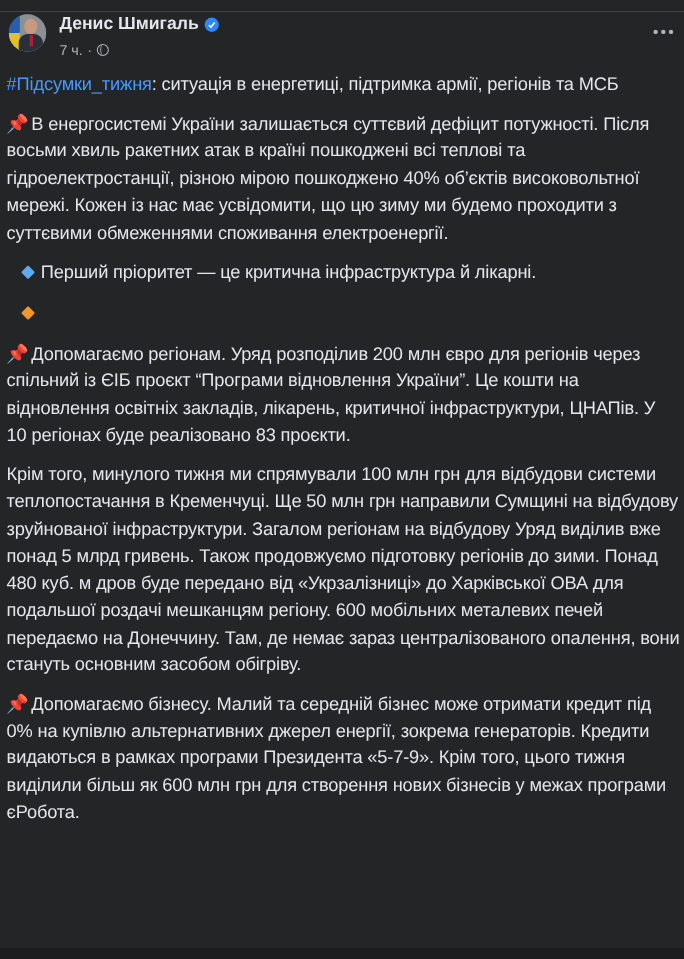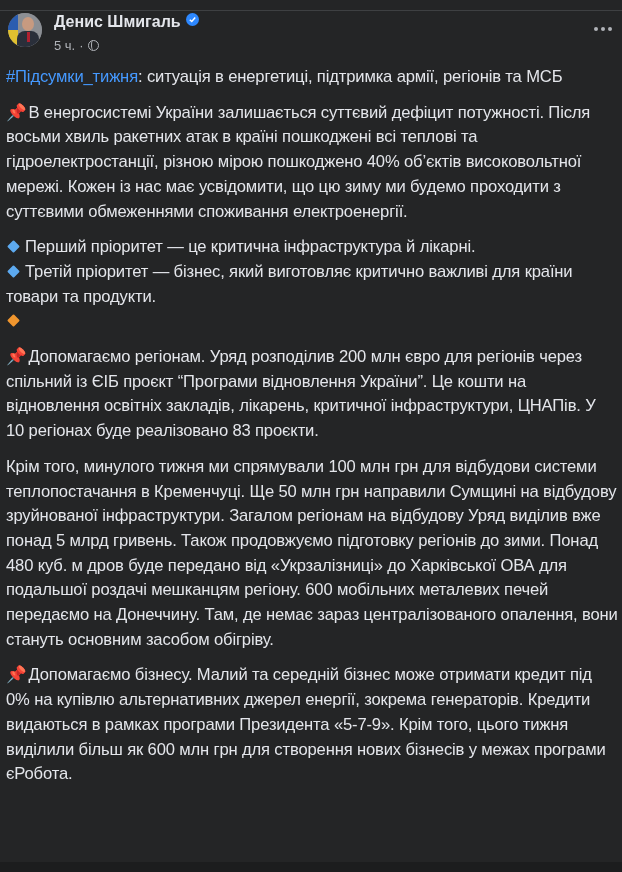--- a/index.html
+++ b/index.html
@@ -14,37 +14,37 @@
   .avatar {
     position:absolute; left:0; top:0; width:34px; height:34px; border-radius:50%;
     overflow:hidden; background:#6b6e73;
   }
   .avatar .flag-b { position:absolute; left:0; top:0; width:10px; height:17px; background:#2a5db0; }
   .avatar .flag-y { position:absolute; left:0; top:17px; width:10px; height:17px; background:#e0c030; }
   .avatar .bgw { position:absolute; left:8px; top:0; width:26px; height:34px; background:#8c8f94; }
   .avatar .head { position:absolute; left:14px; top:4px; width:12px; height:14px; border-radius:50%; background:#c79a80; }
   .avatar .suit { position:absolute; left:9px; top:18px; width:22px; height:18px; border-radius:8px 8px 0 0; background:#2a2f3a; }
   .avatar .tie { position:absolute; left:19px; top:19px; width:3px; height:10px; background:#b02030; }
-  .name-row { position:absolute; left:46px; top:0; display:flex; gap:5px; }
+  .name-row { position:absolute; left:46px; top:0; display:flex; align-items:center; gap:5px; }
   .name { font-weight:bold; font-size:16px; color:#e4e6eb; }
   .verified { width:13px; height:13px; border-radius:50%; background:#2d88ff; display:inline-flex; align-items:center; justify-content:center; }
   .meta-row { position:absolute; left:46px; top:25px; display:flex; align-items:center; gap:4px; font-size:13px; color:#b0b3b8; }
   .globe { width:11px; height:11px; border-radius:50%; border:1.5px solid #b0b3b8; box-sizing:border-box; position:relative; }
   .globe::after { content:""; position:absolute; left:2px; top:-1px; width:4px; height:10px; border-left:1.5px solid #b0b3b8; border-radius:50%; }
   .more { position:absolute; right:2px; top:14px; display:flex; gap:3px; cursor:pointer; }
   .more span { width:4px; height:4px; border-radius:50%; background:#b0b3b8; display:block; }
   .content { position:absolute; left:6px; top:65px; width:612px; font-size:16.6px; line-height:24.7px; letter-spacing:-0.15px; }
   .content p { margin:0 0 11px 0; }
   .hashtag { color:#4599ff; text-decoration:none; cursor:pointer; }
   .pin { display:inline-block; width:18px; }
   .dia { display:inline-block; width:9px; height:9px; transform:rotate(45deg); margin:0 7px 1px 3px; border-radius:1px; }
   .dia.blue { background:#5daaf0; }
   .dia.orange { background:#f0962e; }
   .bottombar { position:absolute; left:0; top:862px; width:622px; height:10px; background:#1c1d1e; }
-  .lines p { margin:0; }
+  .lines p { margin:12px; }
 </style>
 </head>
 <body>
 
 <div class="topline"></div>
 
 <div class="header">
   <div class="avatar">
     <div class="bgw"></div>
       <div class="flag-b"></div>
@@ -55,40 +55,39 @@
   </div>
   <div class="name-row">
     <span class="name">Денис Шмигаль</span>
     <span class="verified">
       <svg width="9" height="9" viewBox="0 0 10 10">
           <path d="M2 5.2 L4.2 7.3 L8 2.8" stroke="#fff" stroke-width="1.6" fill="none"></path>
         </svg>
     </span>
   </div>
   <div class="meta-row">
-    <span>5 ч.</span>
+    <span>7 ч.</span>
     <span>·</span>
     <span class="globe"></span>
   </div>
   <div class="more">
     <span></span>
       <span></span>
       <span></span>
   </div>
 </div>
 
 <div class="content">
   <p><a class="hashtag">#Підсумки_тижня</a><span>: ситуація в енергетиці, підтримка армії, регіонів та МСБ</span></p>
 
   <p><span class="pin">📌</span> <span>В енергосистемі України залишається суттєвий дефіцит потужності. Після восьми хвиль ракетних атак в країні пошкоджені всі теплові та гідроелектростанції, різною мірою пошкоджено 40% об’єктів високовольтної мережі. Кожен із нас має усвідомити, що цю зиму ми будемо проходити з суттєвими обмеженнями споживання електроенергії.</span></p>
 
 
   <div class="lines" style="margin-bottom:11px">
     <p><span class="dia blue"></span><span>Перший пріоритет — це критична інфраструктура й лікарні.</span></p>
-    <p><span class="dia blue"></span><span>Третій пріоритет — бізнес, який виготовляє критично важливі для країни товари та продукти.</span></p>
     <p><span class="dia orange"></span></p>
   </div>
 
   <p><span class="pin">📌</span> <span>Допомагаємо регіонам. Уряд розподілив 200 млн євро для регіонів через спільний із ЄІБ проєкт “Програми відновлення України”. Це кошти на відновлення освітніх закладів, лікарень, критичної інфраструктури, ЦНАПів. У 10 регіонах буде реалізовано 83 проєкти.</span></p>
 
   <p>Крім того, минулого тижня ми спрямували 100 млн грн для відбудови системи теплопостачання в Кременчуці. Ще 50 млн грн направили Сумщині на відбудову зруйнованої інфраструктури. Загалом регіонам на відбудову Уряд виділив вже понад 5 млрд гривень. Також продовжуємо підготовку регіонів до зими. Понад 480 куб. м дров буде передано від «Укрзалізниці» до Харківської ОВА для подальшої роздачі мешканцям регіону. 600 мобільних металевих печей передаємо на Донеччину. Там, де немає зараз централізованого опалення, вони стануть основним засобом обігріву.</p>
 
   <p><span class="pin">📌</span> <span>Допомагаємо бізнесу. Малий та середній бізнес може отримати кредит під 0% на купівлю альтернативних джерел енергії, зокрема генераторів. Кредити видаються в рамках програми Президента «5-7-9». Крім того, цього тижня виділили більш як 600 млн грн для створення нових бізнесів у межах програми єРобота.</span></p>
 </div>
 

